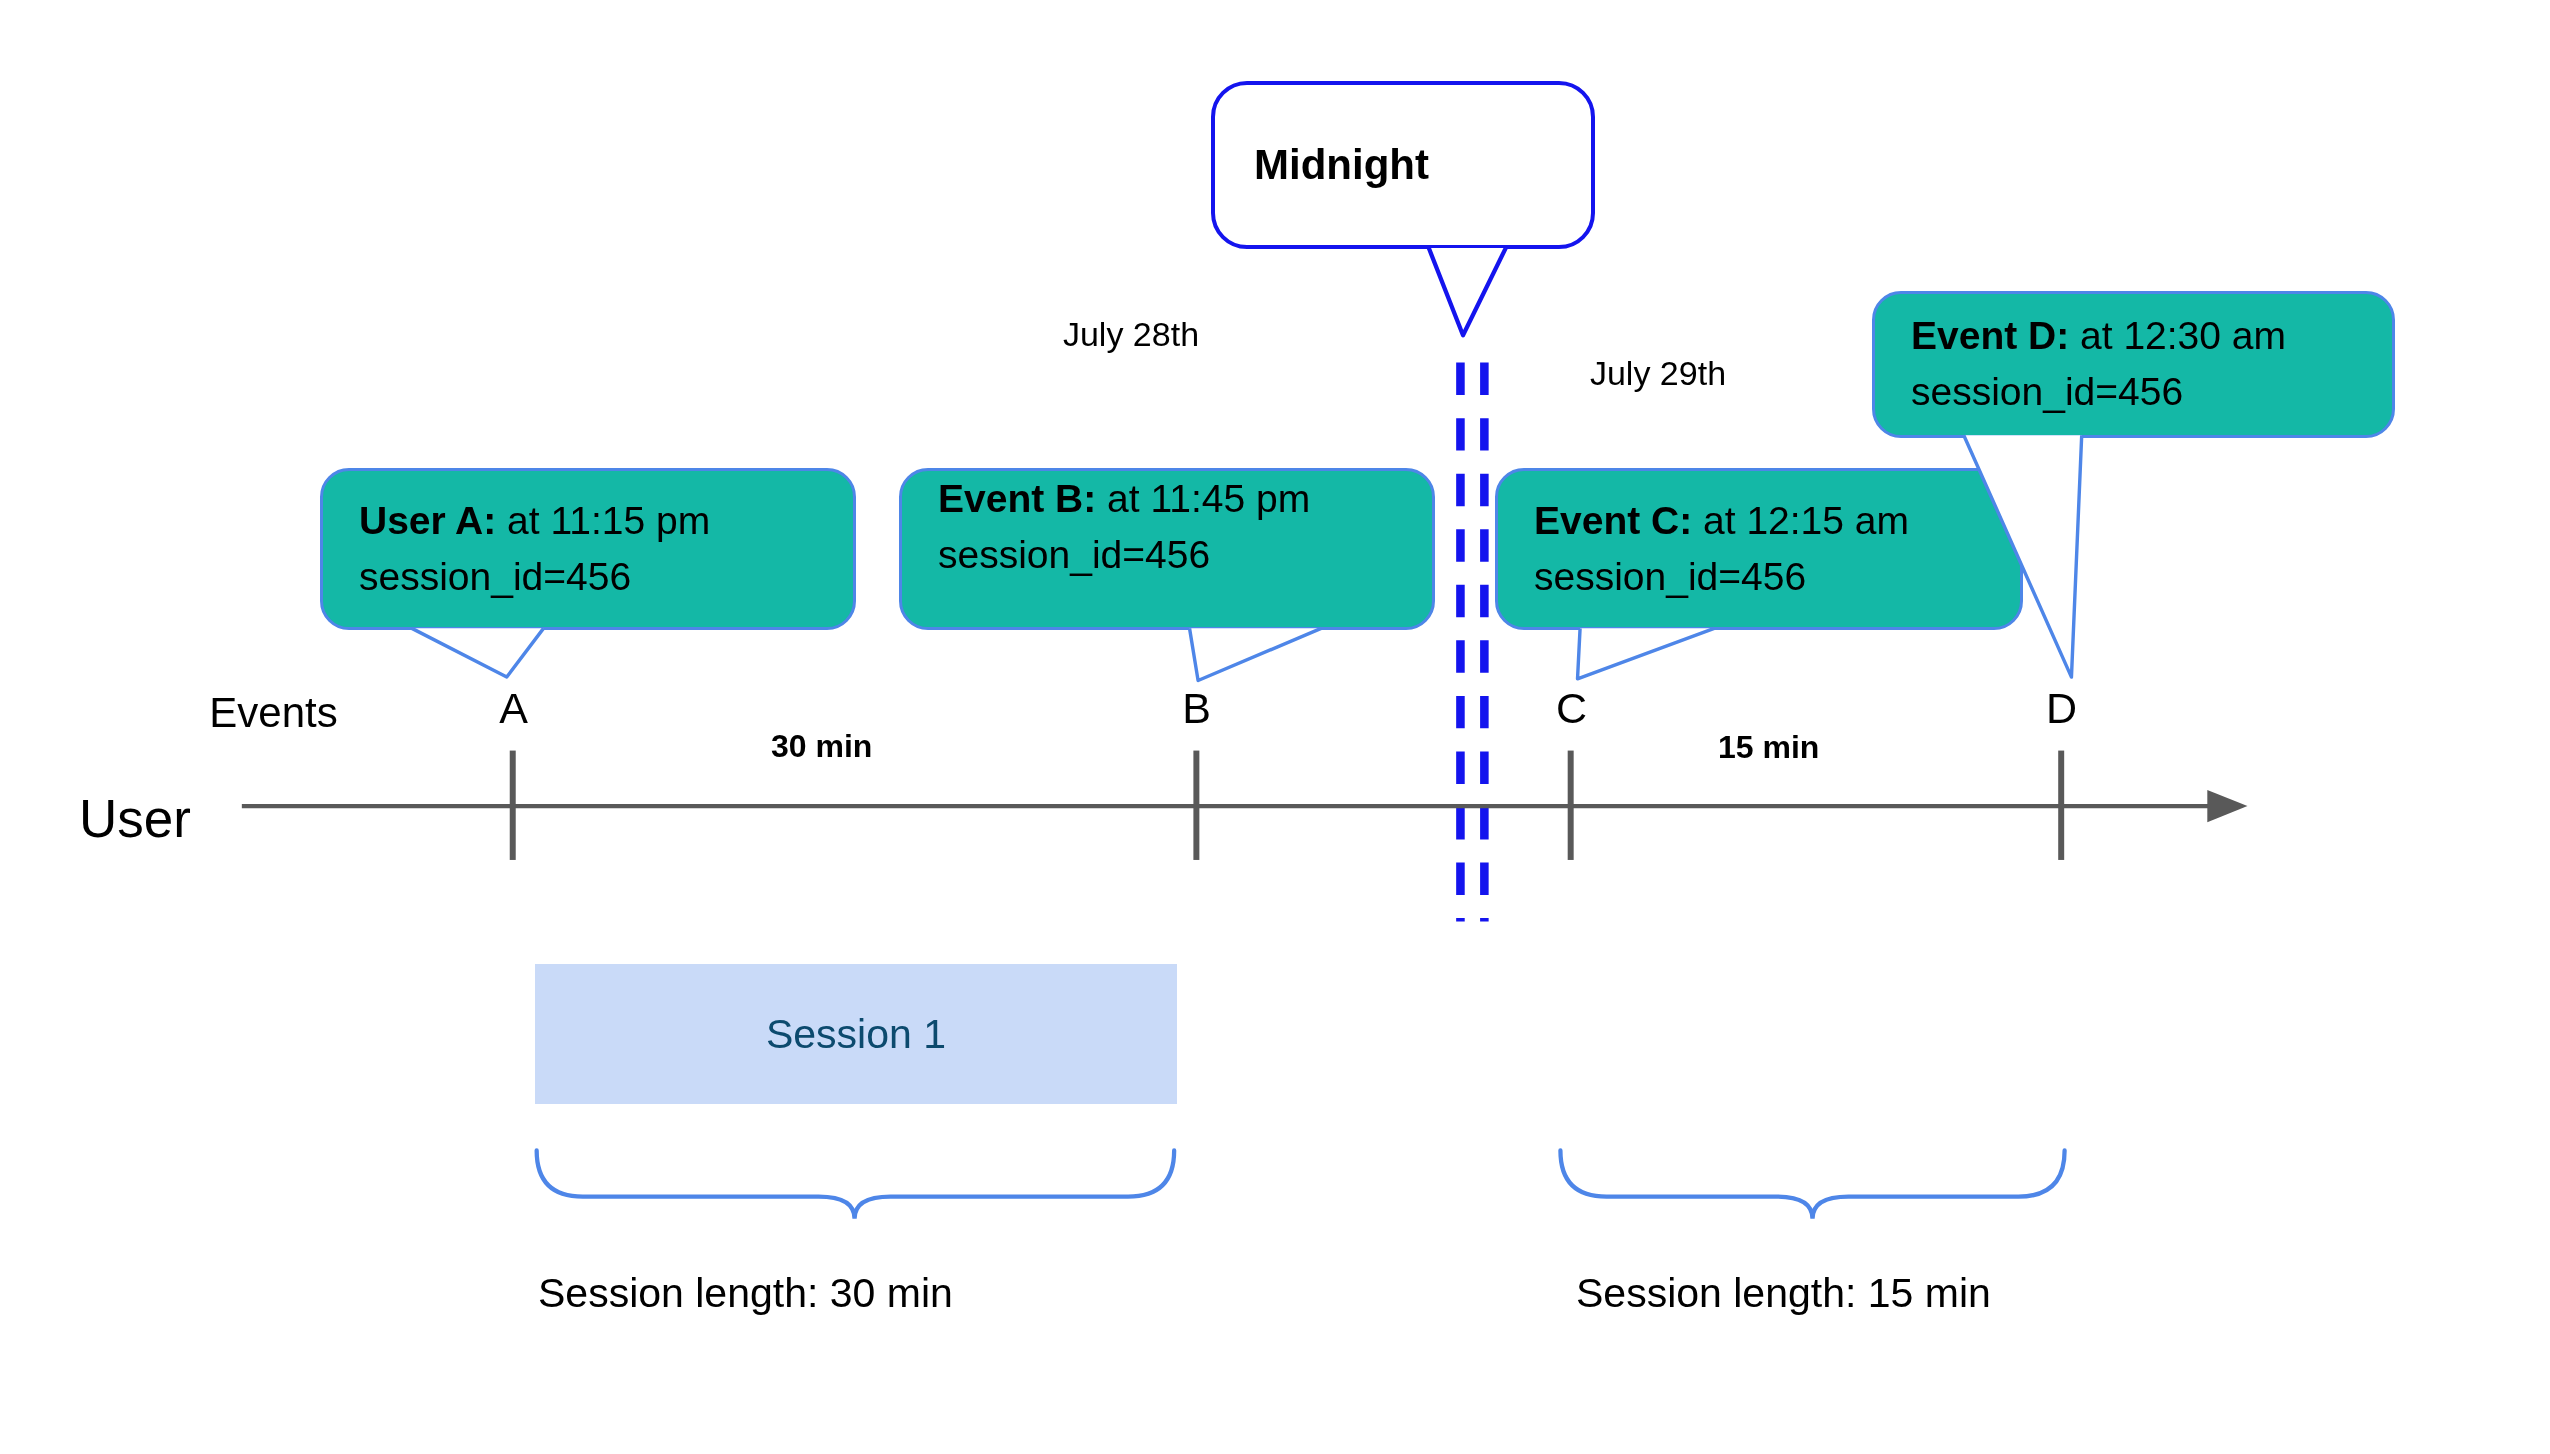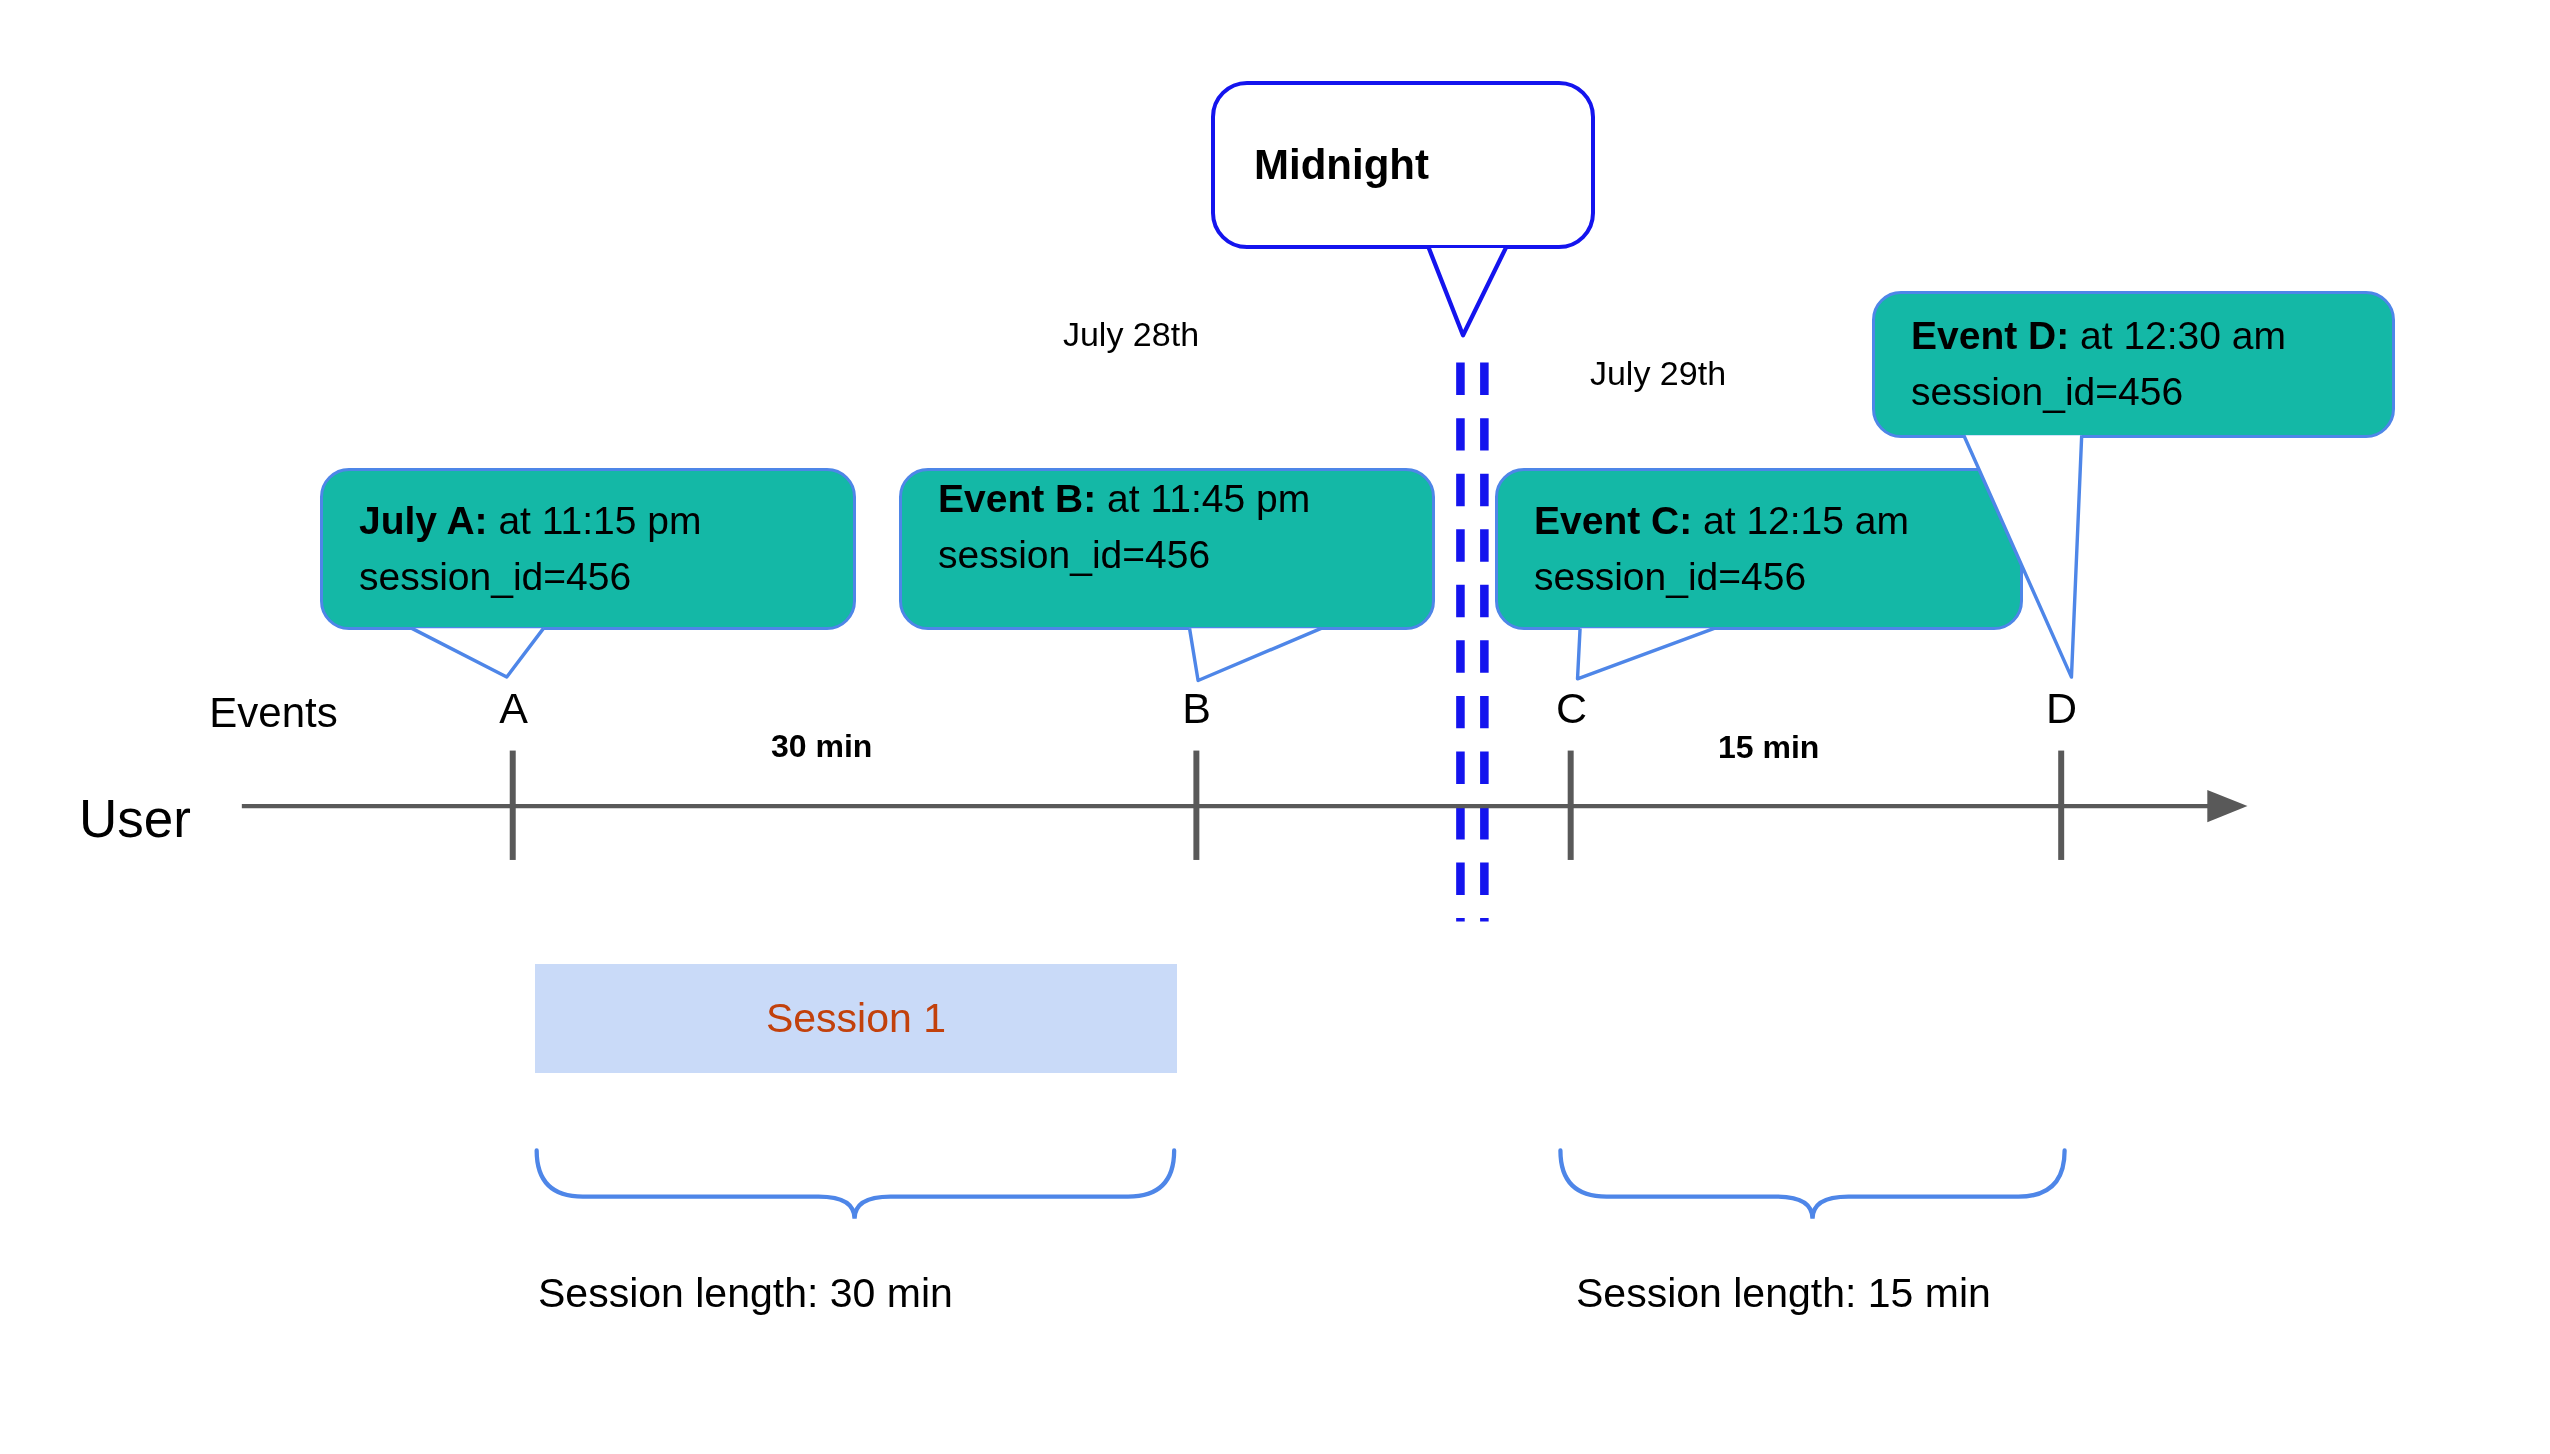--- a/index.html
+++ b/index.html
@@ -51,24 +51,24 @@
     position:absolute;top:684px;width:103px;
     text-align:center;font-size:43px;
   }
   .gaplabel{
     position:absolute;width:188px;
     text-align:left;font-size:32px;font-weight:bold;
   }
   .axislabel{font-size:42px;}
   .userlabel{font-size:53px;}
   .sessionbox{
-    position:absolute;top:964px;height:109px;
+    position:absolute;top:964px;height:140px;
     background:#c9daf8;
     display:flex;align-items:center;justify-content:center;
-    font-size:41px;color:#c2410c;
+    font-size:41px;color:#0c4a6e;
     z-index:1;
   }
   .sesslen{
     position:absolute;top:1270px;
     font-size:41px;white-space:nowrap;
   }
   svg.overlay{
     position:absolute;left:0;top:0;
     z-index:2;
     pointer-events:none;
@@ -80,21 +80,21 @@
 <div id="canvas">
 
   <div class="midnight">
     <div class="txt">Midnight</div>
   </div>
 
   <div class="datelabel" style="left:960px;">July 28th</div>
   <div class="datelabel" style="left:1487px;margin-top:39px;">July 29th</div>
 
   <div class="bubble" style="left:320px;top:468px;width:536px;height:162px;padding-top:22px;">
-    <div class="line"><span class="bold">July A:</span><span> at 11:15 pm</span></div>
+    <div class="line"><span class="bold">User A:</span><span> at 11:15 pm</span></div>
     <div class="line">session_id=456</div>
   </div>
 
   <div class="bubble" style="left:899px;top:468px;width:536px;height:162px;">
     <div class="line"><span class="bold">Event B:</span><span> at 11:45 pm</span></div>
     <div class="line">session_id=456</div>
   </div>
 
   <div class="bubble" style="left:1495px;top:468px;width:528px;height:162px;padding-top:22px;">
     <div class="line"><span class="bold">Event C:</span><span> at 12:15 am</span></div>

